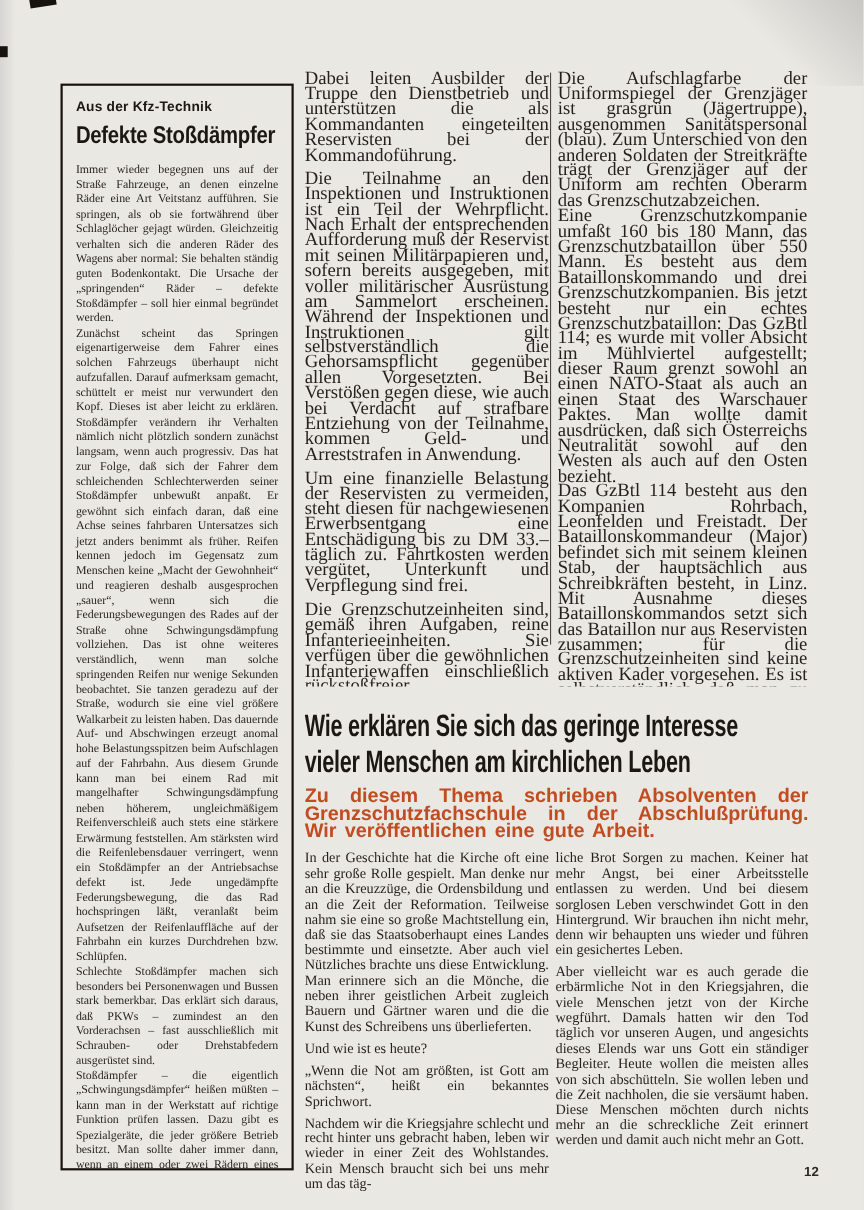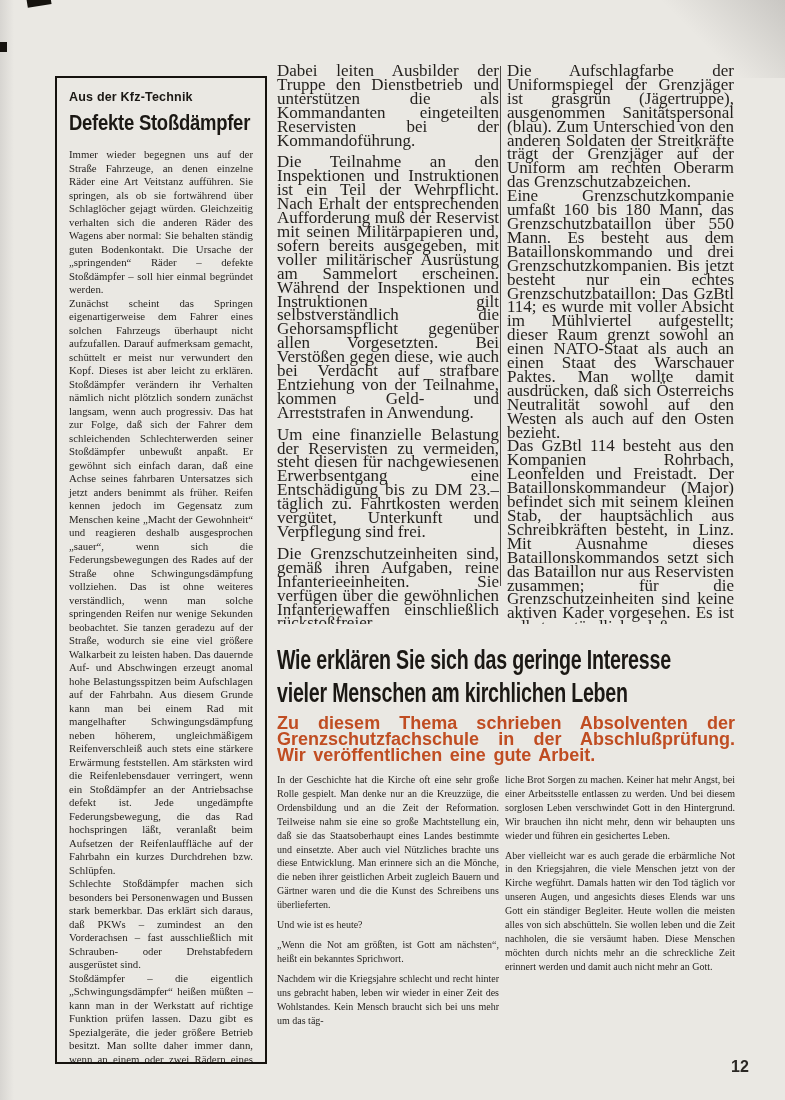--- a/index.html
+++ b/index.html
@@ -62,28 +62,28 @@
   
   .article{position:absolute;left:277px;top:643px;width:458px;height:455px;overflow:hidden;}
   .hl{font-size:28px;line-height:33px;transform:scaleX(.70);letter-spacing:-.3px;}
   .subhead{
     font-family:"Liberation Sans", sans-serif;font-weight:bold;
     font-size:18px;line-height:16px;word-spacing:2.5px;text-align:justify;
     margin:6px 0 0 0;
   }
   .article-cols{display:flex;margin-top:10px;}
   .acol p{
-    margin:0 0 6px 0;font-size:10px;line-height:13.9px;text-align:justify;
+    margin:0 0 6px 0;font-size:13px;line-height:13.9px;text-align:justify;
     hyphens:auto;-webkit-hyphens:auto;
   }
   .acol-left{width:222px;margin-right:6px;}
   .acol-right{width:230px;}
   .pagenum{
     position:absolute;left:731px;top:1058px;
-    font-family:"Liberation Sans", sans-serif;font-weight:bold;font-size:16px;color:#2b2824;
+    font-family:"Liberation Sans", sans-serif;font-weight:bold;font-size:12px;color:#2b2824;
   }
 </style>
 </head>
 <body>
 
 <div class="page">
 
   <div class="corner-shade"></div>
   <div class="tl-mark"></div>
   <div class="edge-mark"></div>
@@ -94,21 +94,21 @@
     <p>Immer wieder begegnen uns auf der Straße Fahrzeuge, an denen einzelne Räder eine Art Veitstanz aufführen. Sie springen, als ob sie fortwährend über Schlaglöcher gejagt würden. Gleichzeitig verhalten sich die anderen Räder des Wagens aber normal: Sie behalten ständig guten Bodenkontakt. Die Ursache der „springenden“ Räder – defekte Stoßdämpfer – soll hier einmal begründet werden.</p>
     <p>Zunächst scheint das Springen eigenartigerweise dem Fahrer eines solchen Fahrzeugs überhaupt nicht aufzufallen. Darauf aufmerksam gemacht, schüttelt er meist nur verwundert den Kopf. Dieses ist aber leicht zu erklären. Stoßdämpfer verändern ihr Verhalten nämlich nicht plötzlich sondern zunächst langsam, wenn auch progressiv. Das hat zur Folge, daß sich der Fahrer dem schleichenden Schlechterwerden seiner Stoßdämpfer unbewußt anpaßt. Er gewöhnt sich einfach daran, daß eine Achse seines fahrbaren Untersatzes sich jetzt anders benimmt als früher. Reifen kennen jedoch im Gegensatz zum Menschen keine „Macht der Gewohnheit“ und reagieren deshalb ausgesprochen „sauer“, wenn sich die Federungsbewegungen des Rades auf der Straße ohne Schwingungsdämpfung vollziehen. Das ist ohne weiteres verständlich, wenn man solche springenden Reifen nur wenige Sekunden beobachtet. Sie tanzen geradezu auf der Straße, wodurch sie eine viel größere Walkarbeit zu leisten haben. Das dauernde Auf- und Abschwingen erzeugt anomal hohe Belastungsspitzen beim Aufschlagen auf der Fahrbahn. Aus diesem Grunde kann man bei einem Rad mit mangelhafter Schwingungsdämpfung neben höherem, ungleichmäßigem Reifenverschleiß auch stets eine stärkere Erwärmung feststellen. Am stärksten wird die Reifenlebensdauer verringert, wenn ein Stoßdämpfer an der Antriebsachse defekt ist. Jede ungedämpfte Federungsbewegung, die das Rad hochspringen läßt, veranlaßt beim Aufsetzen der Reifenlauffläche auf der Fahrbahn ein kurzes Durchdrehen bzw. Schlüpfen.</p>
     <p>Schlechte Stoßdämpfer machen sich besonders bei Personenwagen und Bussen stark bemerkbar. Das erklärt sich daraus, daß PKWs – zumindest an den Vorderachsen – fast ausschließlich mit Schrauben- oder Drehstabfedern ausgerüstet sind.</p>
     <p>Stoßdämpfer – die eigentlich „Schwingungsdämpfer“ heißen müßten – kann man in der Werkstatt auf richtige Funktion prüfen lassen. Dazu gibt es Spezialgeräte, die jeder größere Betrieb besitzt. Man sollte daher immer dann, wenn an einem oder zwei Rädern eines Wagens hoher unregelmäßiger Reifenverschleiß festgestellt wird, unter allen Umständen auch die Stoßdämpfer kontrollieren lassen.</p>
 
   </aside>
 
   <section class="col col-mid">
     <p>Dabei leiten Ausbilder der Truppe den Dienstbetrieb und unterstützen die als Kommandanten eingeteilten Reservisten bei der Kommandoführung.</p>
     <p>Die Teilnahme an den Inspektionen und Instruktionen ist ein Teil der Wehrpflicht. Nach Erhalt der entsprechenden Aufforderung muß der Reservist mit seinen Militärpapieren und, sofern bereits ausgegeben, mit voller militärischer Ausrüstung am Sammelort erscheinen. Während der Inspektionen und Instruktionen gilt selbstverständlich die Gehorsamspflicht gegenüber allen Vorgesetzten. Bei Verstößen gegen diese, wie auch bei Verdacht auf strafbare Entziehung von der Teilnahme, kommen Geld- und Arreststrafen in Anwendung.</p>
-    <p>Um eine finanzielle Belastung der Reservisten zu vermeiden, steht diesen für nachgewiesenen Erwerbsentgang eine Entschädigung bis zu DM 23.– täglich zu. Fahrtkosten werden vergütet, Unterkunft und Verpflegung sind frei.</p>
+    <p>Um eine finanzielle Belastung der Reservisten zu vermeiden, steht diesen für nachgewiesenen Erwerbsentgang eine Entschädigung bis zu DM 33.– täglich zu. Fahrtkosten werden vergütet, Unterkunft und Verpflegung sind frei.</p>
     <p>Die Grenzschutzeinheiten sind, gemäß ihren Aufgaben, reine Infanterieeinheiten. Sie verfügen über die gewöhnlichen Infanteriewaffen einschließlich rückstoßfreier Panzerabwehrkanonen und Minenwerfer. Als Einheitswaffe ist das Sturmgewehr 58, in der Gruppe das MG 42 eingeführt. Die Waffen werden den Reservisten nicht – wie in der Schweiz – mit nach Hause gegeben. Die Mannesausrüstung (über 60 Einzelteile) wird von den Reservisten verwahrt. Im Mobilmachungsfall hat sich der Reservist zu seinem bestimmten Sammelort zu begeben, wo Waffen, Munition und Kompaniegerät ausgegeben werden. Hierauf erfolgt die Inmarschsetzung je nach Aufgabenbereich.</p>
   </section>
 
   <div class="col-rule"></div>
 
   <section class="col col-right">
     <p>Die Aufschlagfarbe der Uniformspiegel der Grenzjäger ist grasgrün (Jägertruppe), ausgenommen Sanitätspersonal (blau). Zum Unterschied von den anderen Soldaten der Streitkräfte trägt der Grenzjäger auf der Uniform am rechten Oberarm das Grenzschutzabzeichen.</p>
     <p>Eine Grenzschutzkompanie umfaßt 160 bis 180 Mann, das Grenzschutzbataillon über 550 Mann. Es besteht aus dem Bataillonskommando und drei Grenzschutzkompanien. Bis jetzt besteht nur ein echtes Grenzschutzbataillon: Das GzBtl 114; es wurde mit voller Absicht im Mühlviertel aufgestellt; dieser Raum grenzt sowohl an einen NATO-Staat als auch an einen Staat des Warschauer Paktes. Man wollte damit ausdrücken, daß sich Österreichs Neutralität sowohl auf den Westen als auch auf den Osten bezieht.</p>
     <p>Das GzBtl 114 besteht aus den Kompanien Rohrbach, Leonfelden und Freistadt. Der Bataillonskommandeur (Major) befindet sich mit seinem kleinen Stab, der hauptsächlich aus Schreibkräften besteht, in Linz. Mit Ausnahme dieses Bataillonskommandos setzt sich das Bataillon nur aus Reservisten zusammen; für die Grenzschutzeinheiten sind keine aktiven Kader vorgesehen. Es ist selbstverständlich, daß man zu gegebenem Zeitpunkt einen Teil der bereits bestehenden Grenzschutzkompanien zu Bataillonen, eventuell auch zu Regimentern zusammenfassen wird, wobei es nicht als ausgeschlossen erscheint, daß man dann als Bataillonskommandeure auch Reservisten verwenden wird.</p>
     <p>Bis Oktober 1964 wurden 45 Grenzschutzkompanien in ganz Österreich errichtet; insgesamt sollen 120 Kompanien mit einer Gesamtstärke von 20000 Mann aufgestellt werden.</p>

